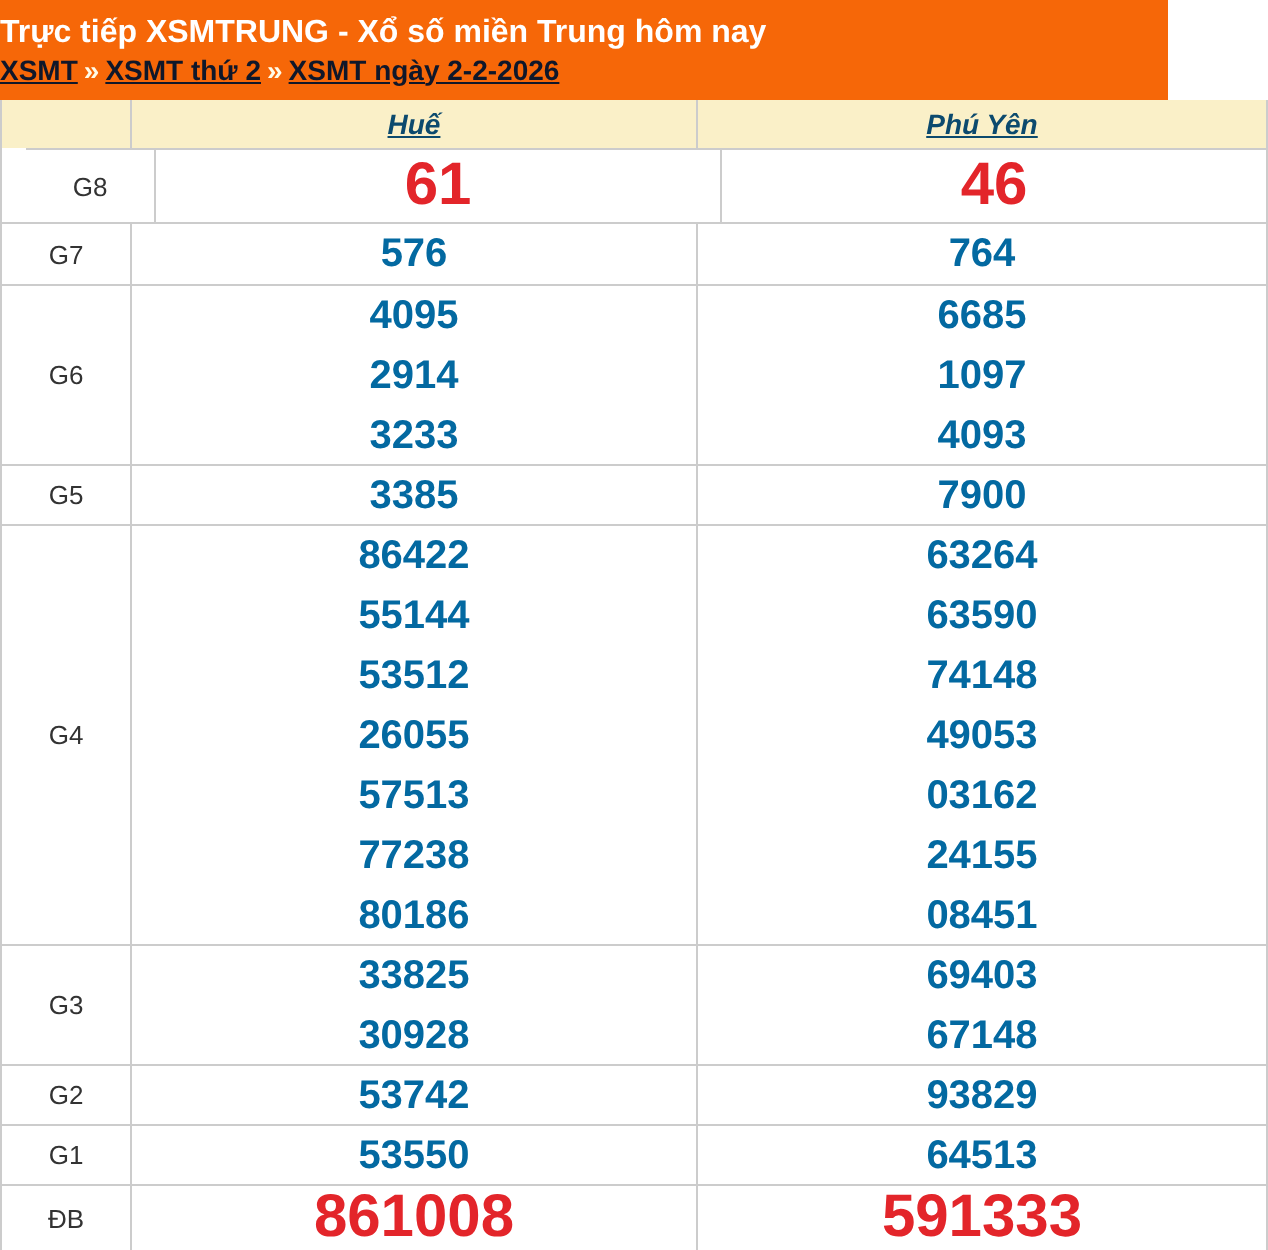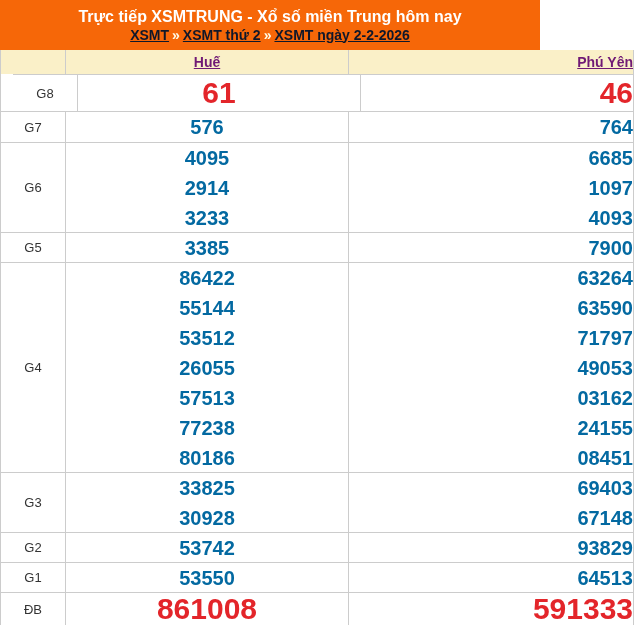--- a/index.html
+++ b/index.html
@@ -6,25 +6,25 @@
     margin: 0;
     padding: 0;
     width: 634px;
     height: 625px;
     background: #ffffff;
     font-family: "Liberation Sans", sans-serif;
     overflow: hidden;
   }
   
   .banner {
-    width: 540px;
+    width: 584px;
     height: 50px;
     background: #f66708;
     color: #ffffff;
-    text-align: center;
+    text-align: left;
     display: flex;
     flex-direction: column;
     justify-content: center;
     gap: 1px;
     box-sizing: border-box;
   }
   .banner-title {
     font-size: 16px;
     font-weight: bold;
     line-height: 18px;
@@ -79,28 +79,28 @@
     box-sizing: border-box;
     border-right: 1px solid #cccccc;
     display: flex;
     flex-direction: column;
     justify-content: center;
     text-align: center;
   }
   .cell-vals.last {
     flex: 1;
     border-right: none;
-    text-align: right;
   }
   .col-head-link {
     font-size: 14px;
     font-weight: bold;
-    color: #701a75;
+    color: #0c4a6e;
     text-decoration: underline;
     cursor: pointer;
+    font-style: italic;
   }
   .num {
     font-size: 20px;
     font-weight: bold;
     color: #0369a1;
     line-height: 30px;
   }
   .num-big {
     font-size: 30px;
     font-weight: bold;
@@ -191,21 +191,21 @@
       <div class="num">55144</div>
       <div class="num">53512</div>
       <div class="num">26055</div>
       <div class="num">57513</div>
       <div class="num">77238</div>
       <div class="num">80186</div>
     </div>
     <div class="cell-vals last">
       <div class="num">63264</div>
       <div class="num">63590</div>
-      <div class="num">71797</div>
+      <div class="num">74148</div>
       <div class="num">49053</div>
       <div class="num">03162</div>
       <div class="num">24155</div>
       <div class="num">08451</div>
     </div>
   </div>
 
   <div class="trow h-g3">
     <div class="cell-label">G3</div>
     <div class="cell-vals">

